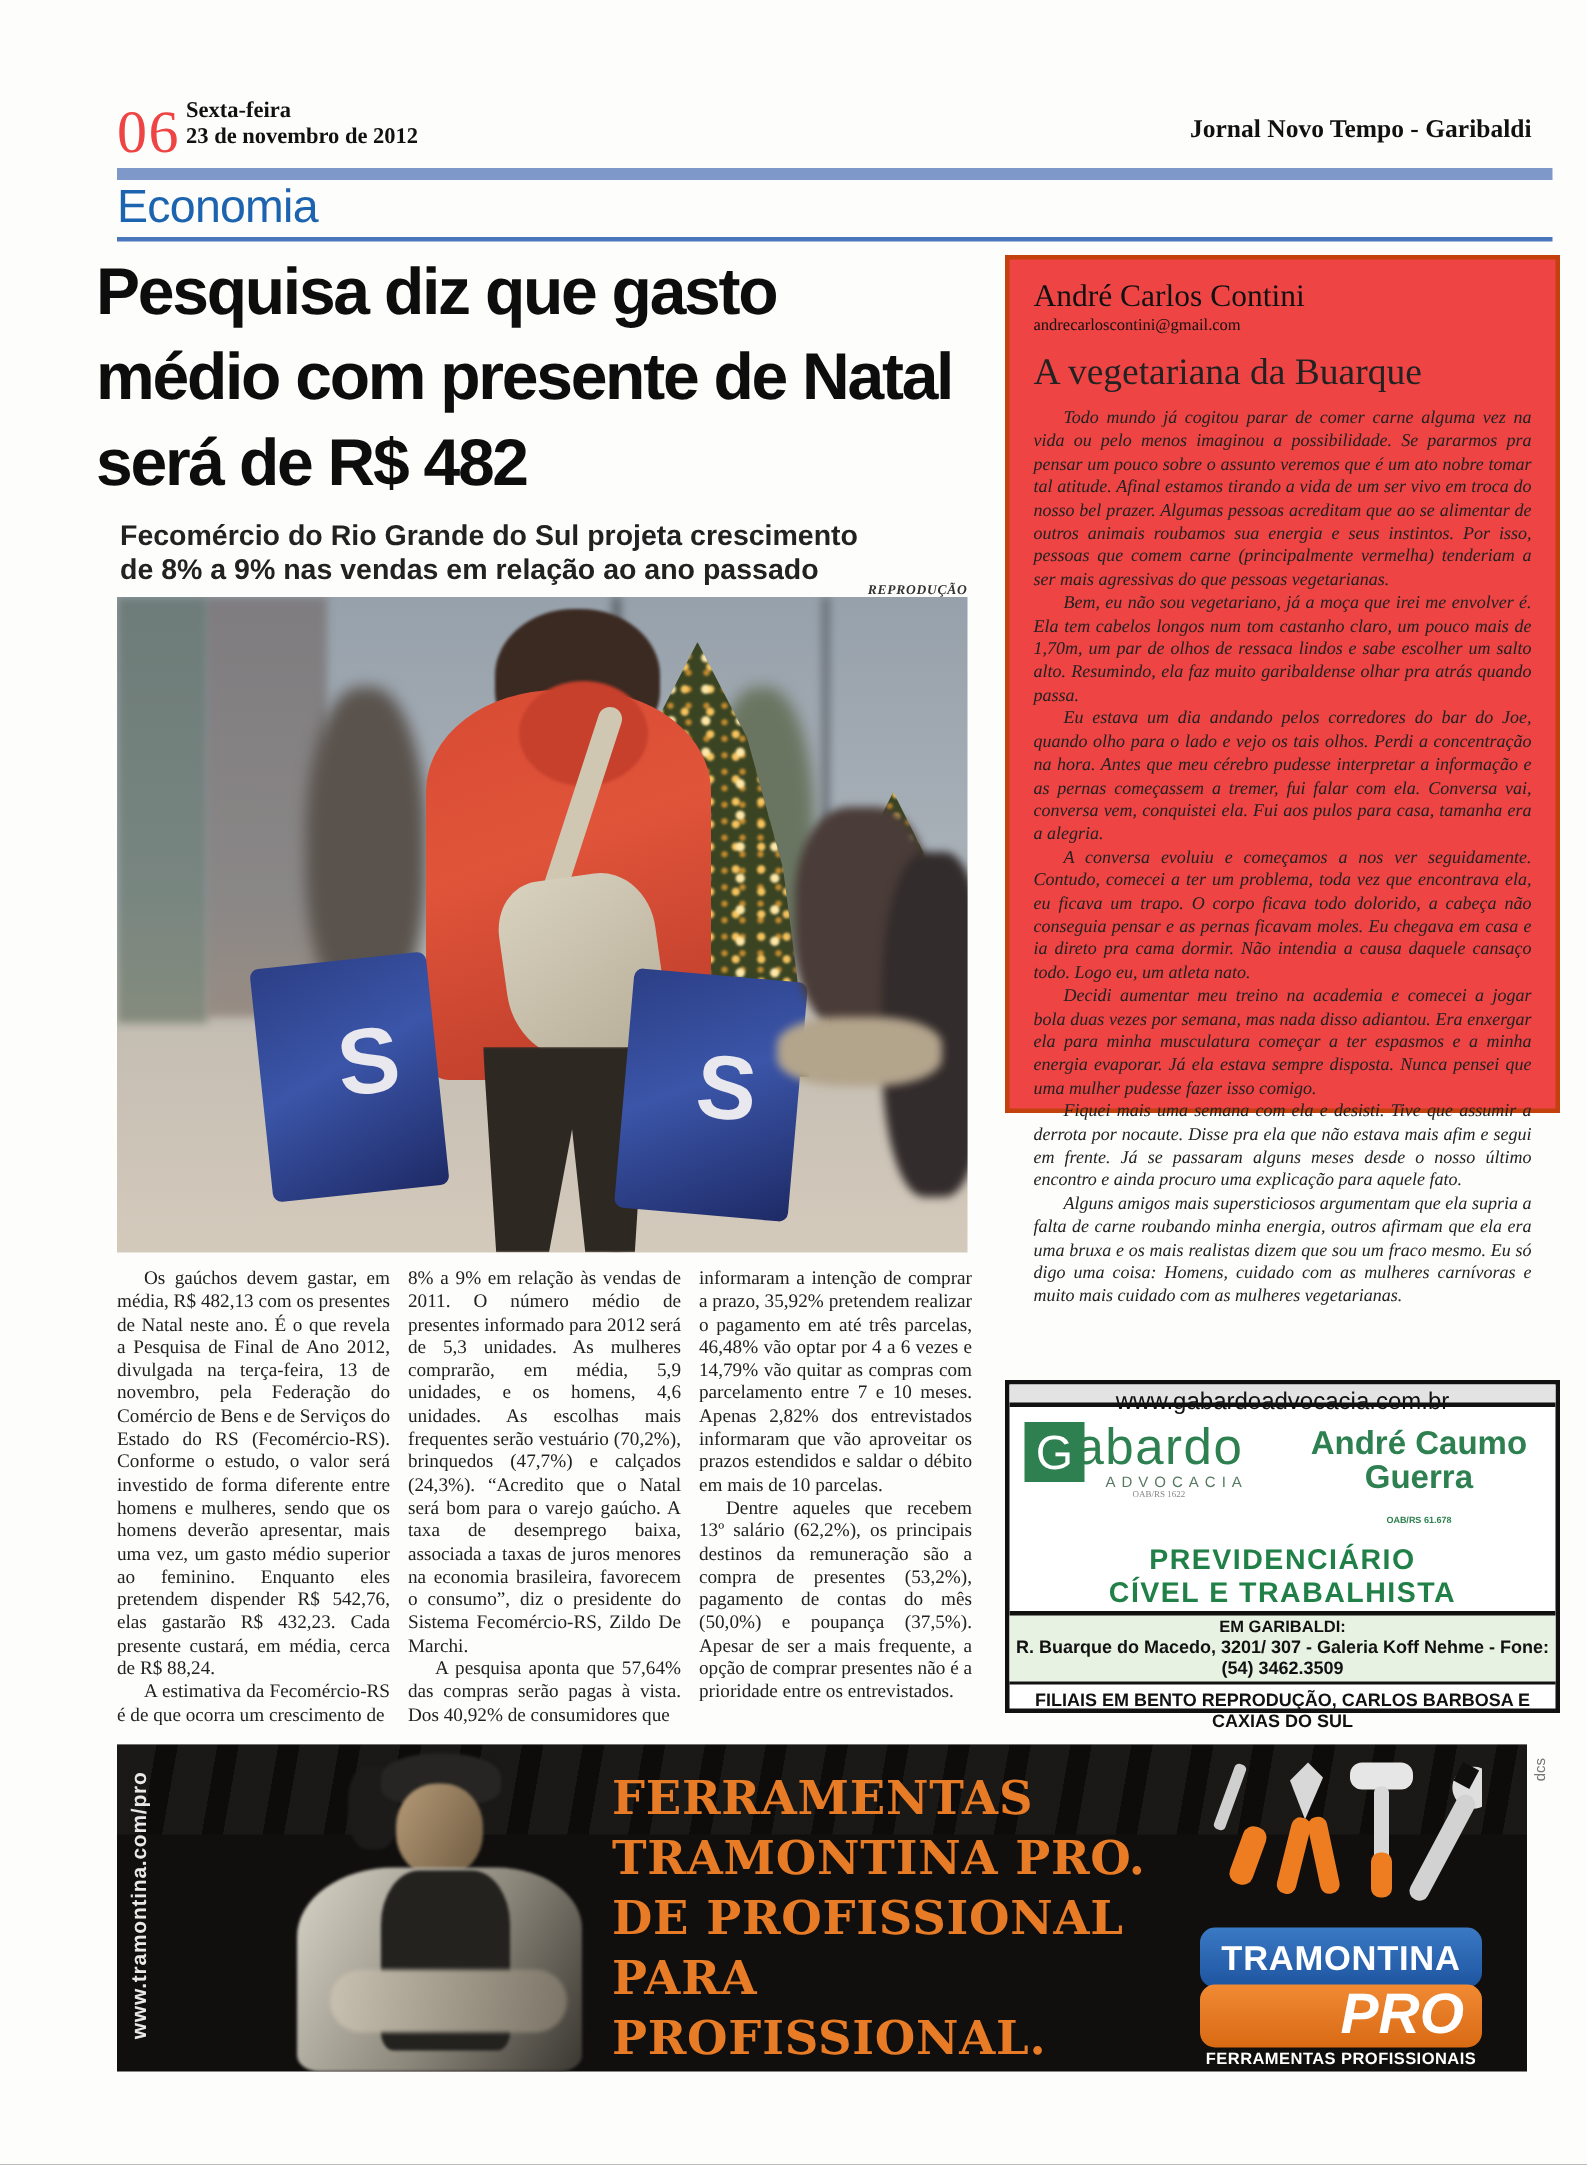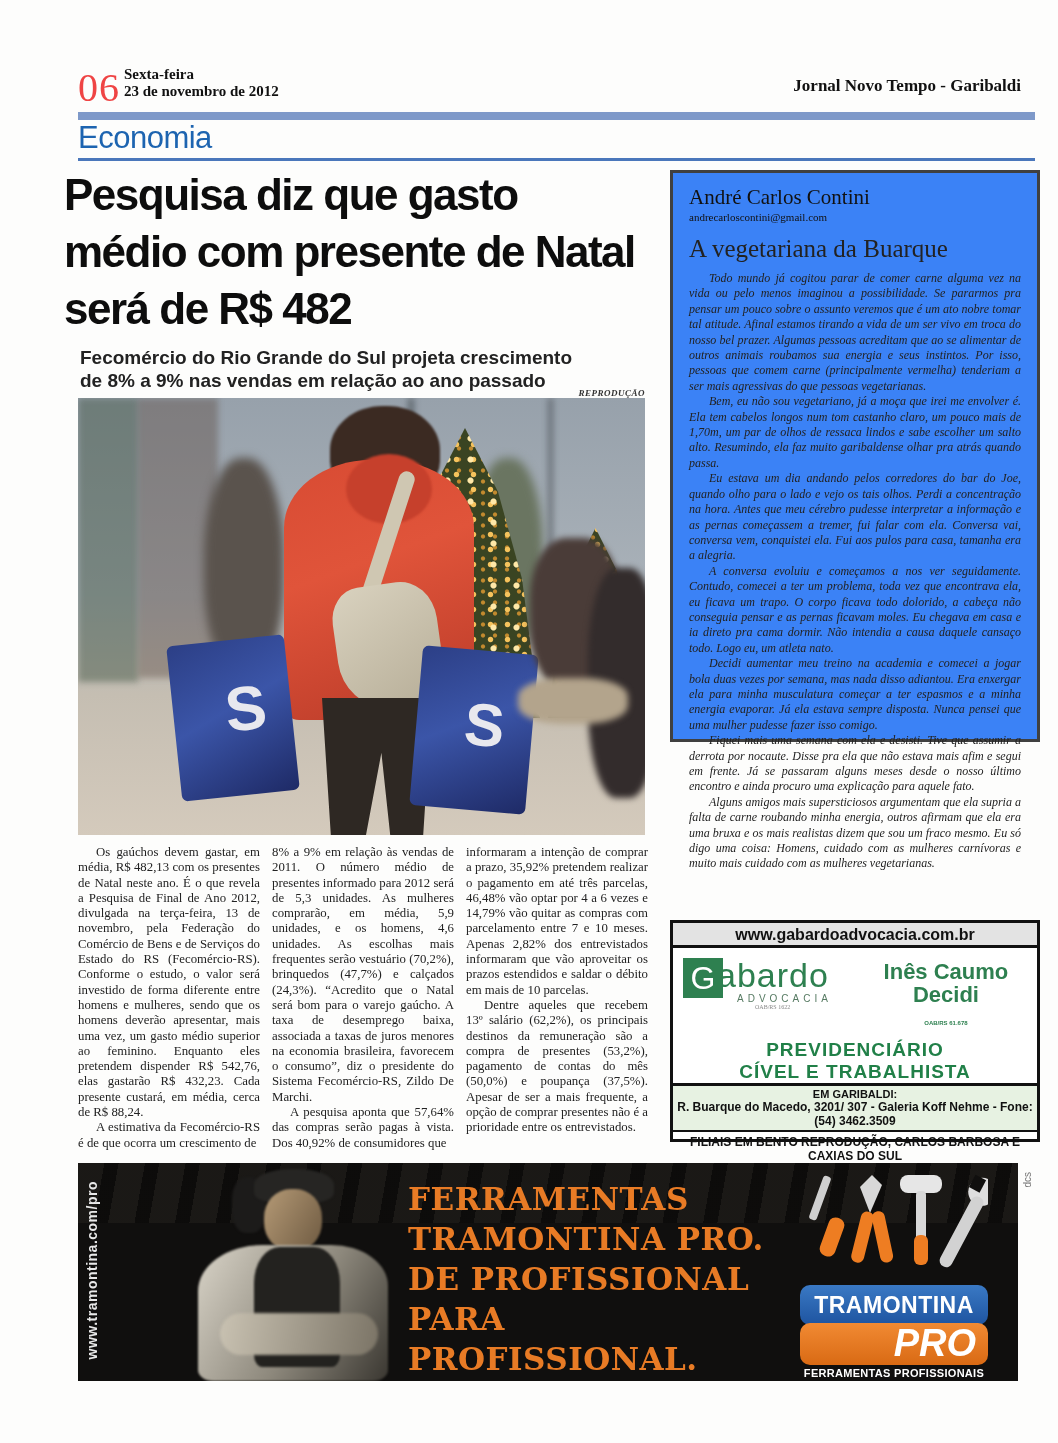--- a/index.html
+++ b/index.html
@@ -48,29 +48,29 @@
   .shop-bag { position:absolute; background:linear-gradient(155deg,#2c3f86 0%,#3b55a8 45%,#1e2a66 100%); border-radius:6px; }
   .shop-bag span { position:absolute; color:#e8e8ee; font-family:"Liberation Sans",sans-serif; font-weight:bold; }
   .seated { position:absolute; filter:blur(3px); border-radius:40%; }
   
   .bodycols { position:absolute; left:78px; top:845px; width:570px; display:flex; gap:12px; }
   .bodycols .col { width:182px; font-size:12.8px; line-height:15.3px; text-align:justify; color:#222; }
   .bodycols p.indent { text-indent:18px; }
   .bodycols p { margin:0; }
   
   .opinion { position:absolute; left:670px; top:170px; width:370px; height:572px;
-    border:3px solid #404040; background:#3b82f6; padding:12px 16px 10px 16px; }
+    border:3px solid #c2410c; background:#ef4444; padding:12px 16px 10px 16px; }
   .op-author { font-size:21px; color:#111; }
   .op-email { font-size:11px; font-weight:normal; color:#111; margin-top:1px; }
   .op-title { font-size:25px; color:#222; margin-top:12px; margin-bottom:8px; }
   .op-body p { font-style:italic; font-size:12px; line-height:15.4px; text-align:justify; text-indent:20px; color:#222; margin:0; }
   
   .gabardo { position:absolute; left:670px; top:920px; width:370px; height:222px; border:3px solid #111; background:#fff; }
-  .gab-url { height:25px; background:#e3e3e3; border-bottom:3px solid #111; text-align:center;
-    font-family:"Liberation Sans",sans-serif; font-weight:bold; font-size:16px; color:#111; line-height:23px; }
+  .gab-url { height:15px; background:#e3e3e3; border-bottom:3px solid #111; text-align:center;
+    font-family:"Liberation Sans",sans-serif; font-weight:normal; font-size:16px; color:#111; line-height:23px; }
   .gab-row { display:flex; padding:8px 10px 2px 10px; align-items:flex-start; }
   .gab-logo { width:185px; position:relative; padding-left:6px; }
   .gab-gsq { position:absolute; left:0; top:2px; width:40px; height:40px; background:#2e8050; color:#fff; font-size:32px; text-align:center; line-height:40px; font-family:"Liberation Sans",sans-serif; }
   .gab-word { font-family:Liberation Sans, sans-serif; font-size:34px; color:#2e8050; letter-spacing:1px; padding-left:28px; }
   .gab-advoc { font-family:"Liberation Sans",sans-serif; font-size:10px; letter-spacing:4px; color:#567a62; padding-left:48px; margin-top:-2px; }
   .gab-oab { font-size:6px; color:#888; padding-left:66px; }
   .gab-lawyer { width:165px; text-align:center; font-family:"Liberation Sans",sans-serif; font-weight:bold; color:#2e8050; font-size:22px; line-height:23px; margin-top:4px; }
   .gab-lawyer .oab2 { font-size:6px; font-weight:bold; color:#2e8050; }
   .gab-services { text-align:center; font-family:"Liberation Sans",sans-serif; font-weight:bold; color:#218048; margin-top:2px; }
   .gab-services .l1 { font-size:19px; letter-spacing:1px; }
@@ -187,21 +187,21 @@
   <div class="gabardo">
     <div class="gab-url">www.gabardoadvocacia.com.br</div>
     <div class="gab-row">
       <div class="gab-logo">
         <div class="gab-gsq">G</div>
         <div class="gab-word">abardo</div>
         <div class="gab-advoc">ADVOCACIA</div>
         <div class="gab-oab">OAB/RS 1622</div>
       </div>
       <div class="gab-lawyer">
-        <span>Inês Caumo Decidi</span><br>
+        <span>André Caumo Guerra</span><br>
         <span class="oab2">OAB/RS 61.678</span>
       </div>
     </div>
     <div class="gab-services">
       <div class="l1">PREVIDENCIÁRIO</div>
       <div class="l2">CÍVEL E TRABALHISTA</div>
     </div>
     <div class="gab-local">
       <div class="lbl">EM GARIBALDI:</div>
       <div class="addr">R. Buarque do Macedo, 3201/ 307 - Galeria Koff Nehme - Fone: (54) 3462.3509</div>

